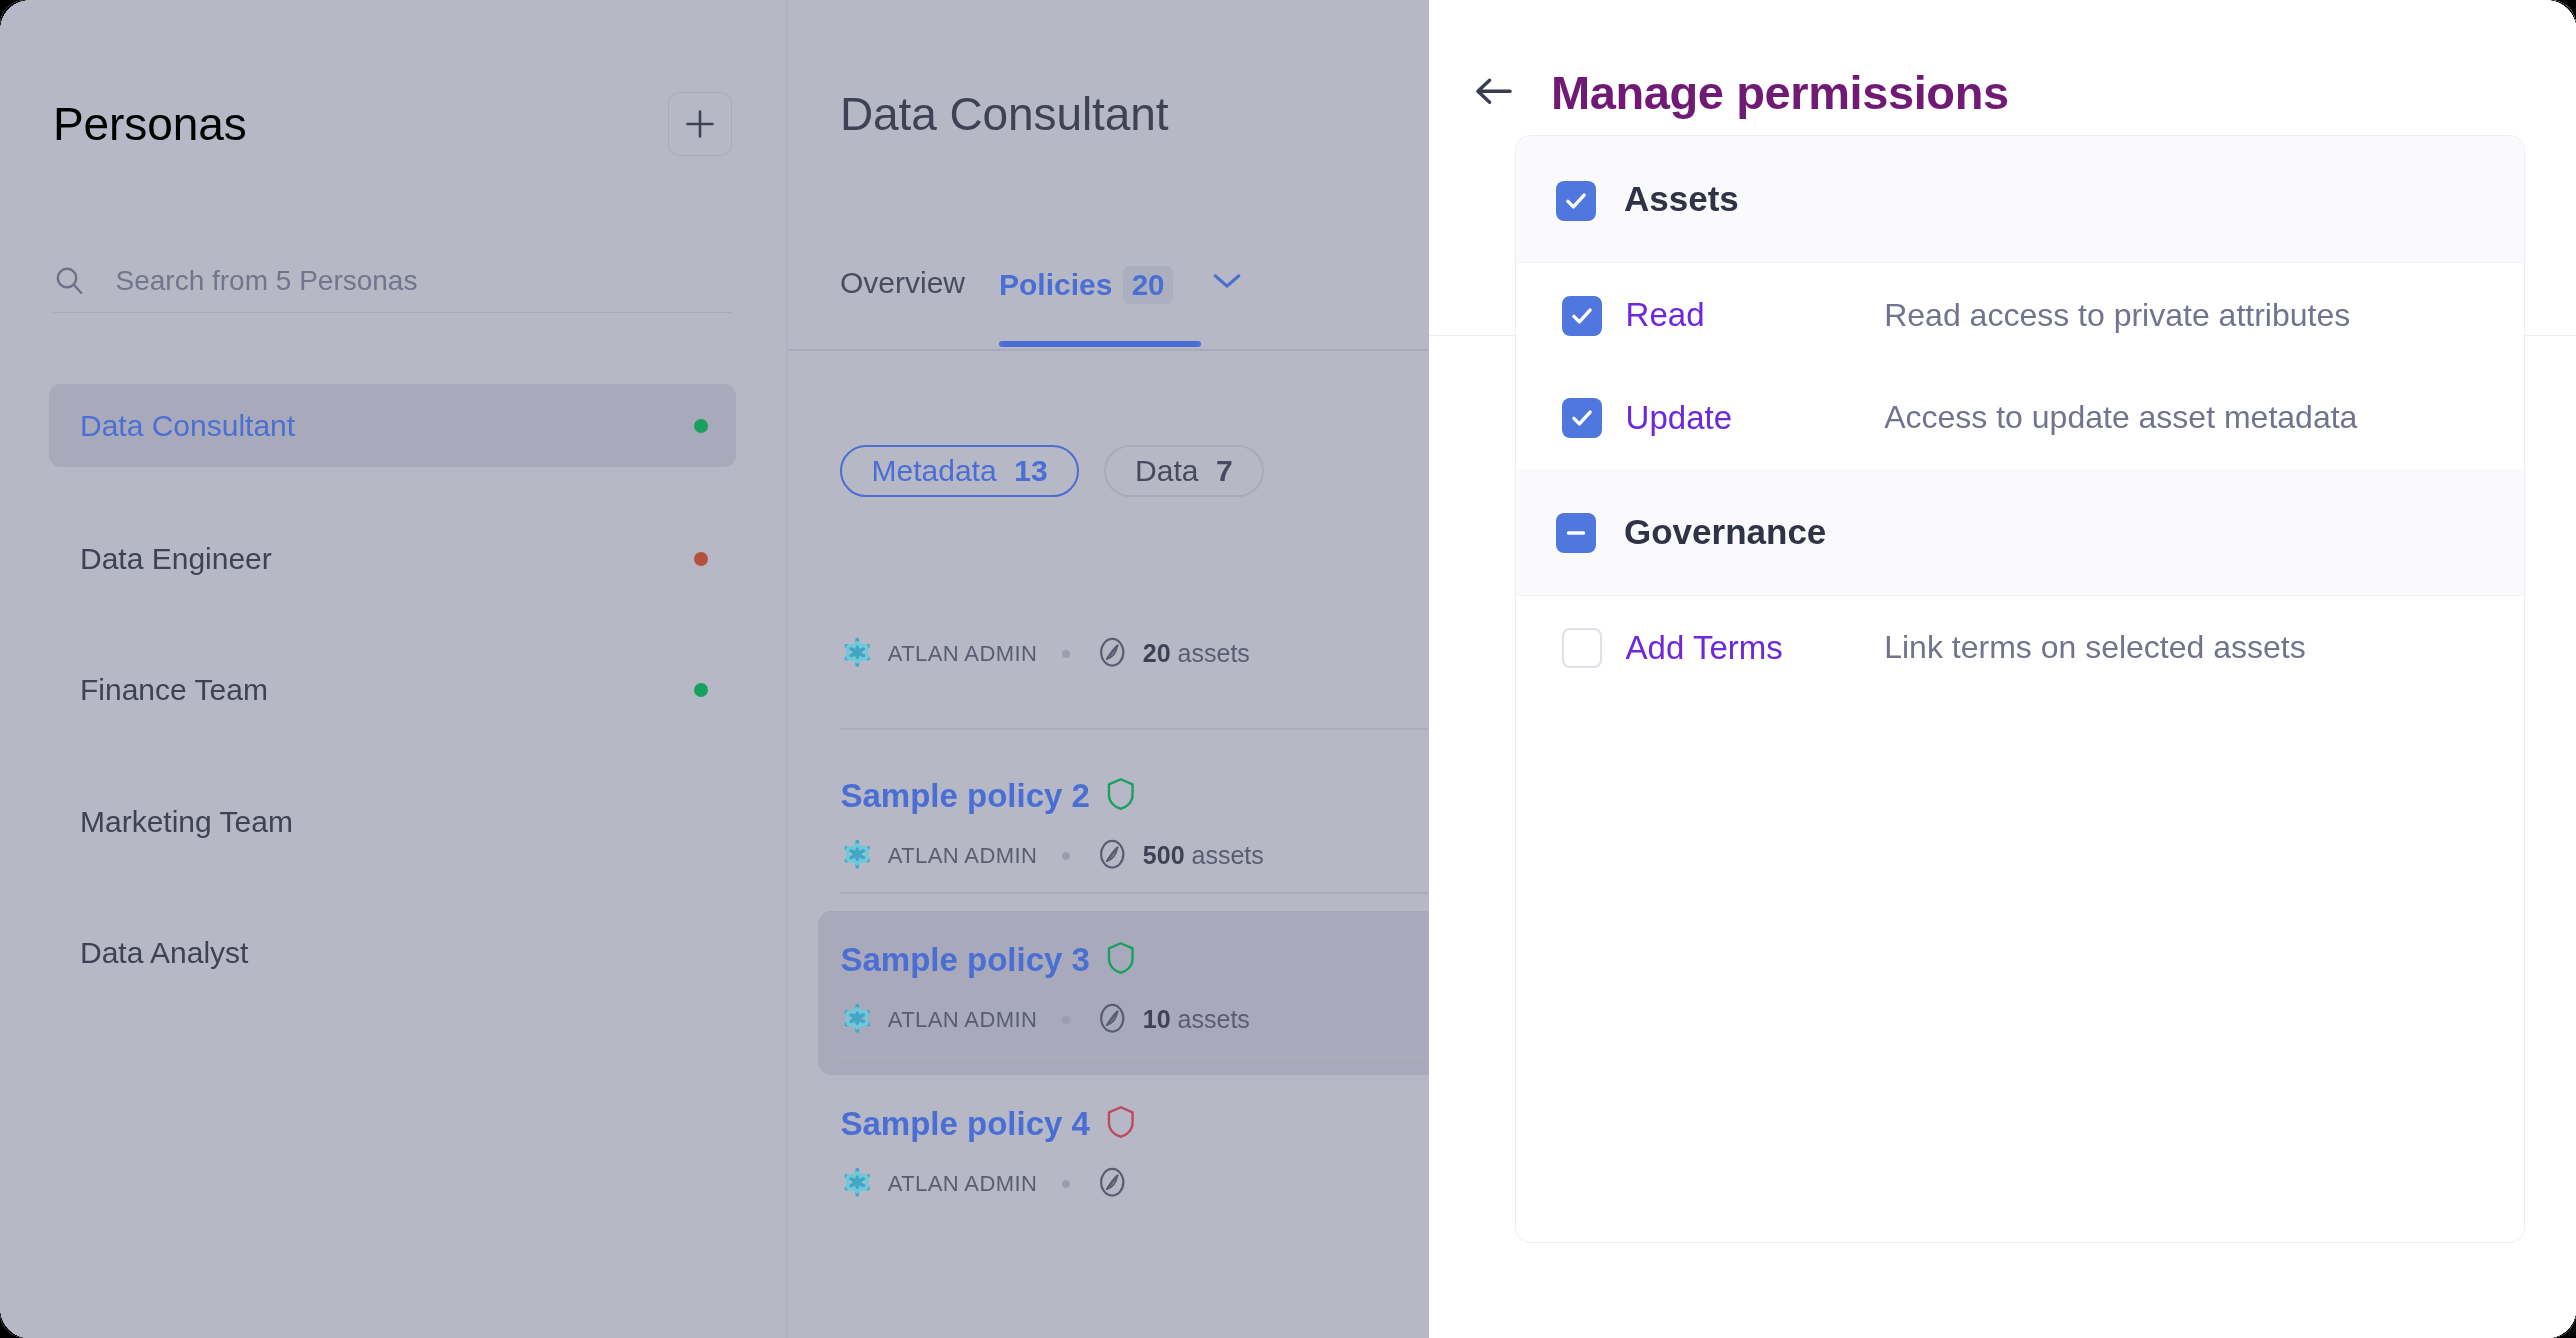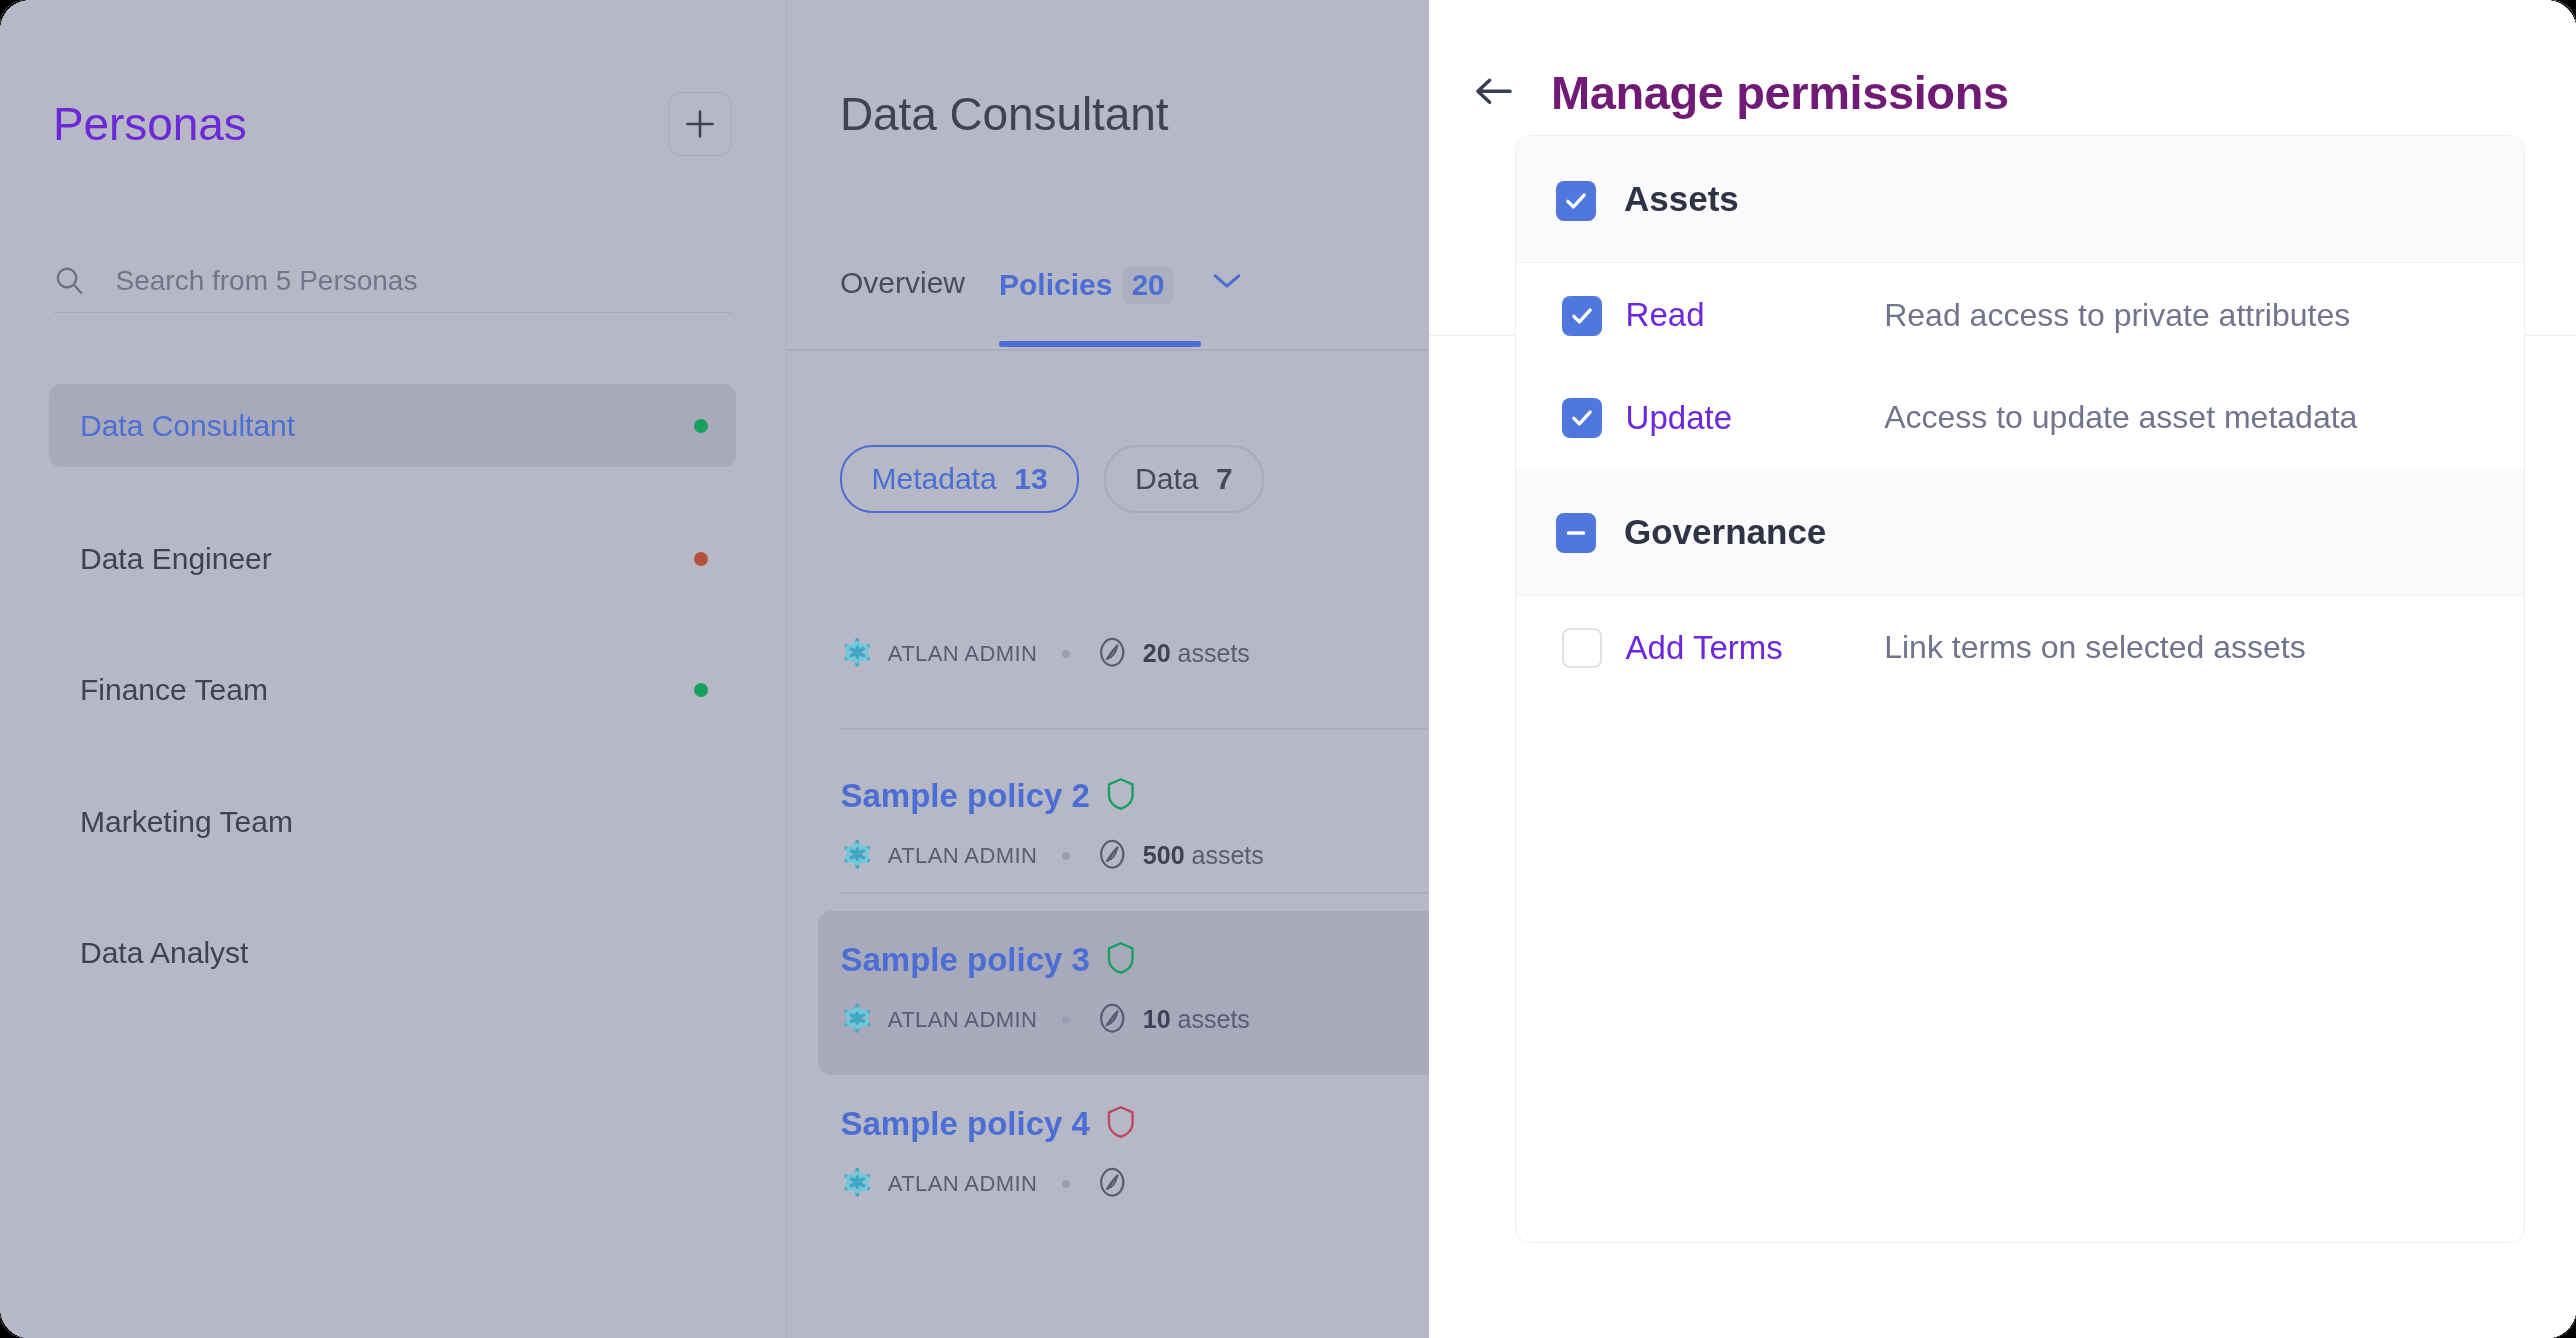--- a/index.html
+++ b/index.html
@@ -24,21 +24,21 @@
     width: 787px; height: 1338px;
     background: #b6b8c6;
     border-right: 1.5px solid #aeb0c0;
   }
   #sidebar-header {
     position: absolute; left: 53px; top: 87px;
     width: 679px; height: 74px;
     display: flex; align-items: center; justify-content: space-between;
   }
   #personas-title {
-    font-size: 46px; font-weight: 400; color: #6d28d9;
+    font-size: 46px; font-weight: 400; color: #000000;
     letter-spacing: -0.1px; line-height: 1;
   }
   #add-persona-btn {
     width: 64px; height: 64px;
     border: 1.5px solid #a9abbb;
     border-radius: 11.8px;
     background: transparent;
     display: flex; align-items: center; justify-content: center;
     cursor: pointer;
   }
@@ -112,21 +112,21 @@
     position: absolute; left: 788px; top: 349px;
     width: 641px; height: 1.5px; background: #a9abbb;
   }
 
   #filters {
     position: absolute; left: 52px; top: 445px;
     display: flex; gap: 24.4px;
   }
   .filter-pill {
     display: flex; align-items: center; gap: 17.7px;
-    padding: 0 29.5px; height: 68px;
+    padding: 0 29.5px; height: 52px;
     border-radius: 32.5px; border: 2.2px solid #a9abbb;
     font-size: 30px; color: #474a5e; cursor: pointer;
     white-space: nowrap;
   }
   .filter-pill.active { border-color: #4a6ed4; color: #4a6ed4; }
   .filter-pill .cnt { font-weight: 700; }
 
   .policy-row {
     position: absolute; left: 29.5px;
     width: 665px; height: 164px;

